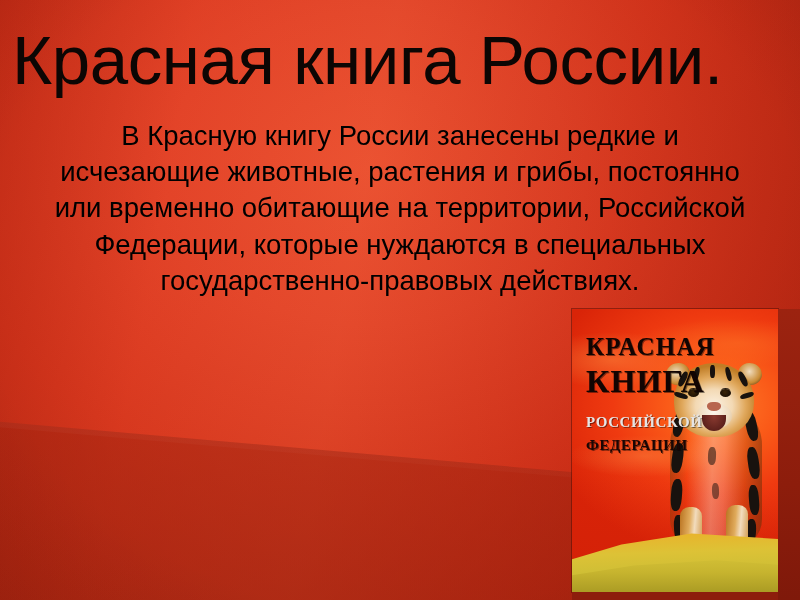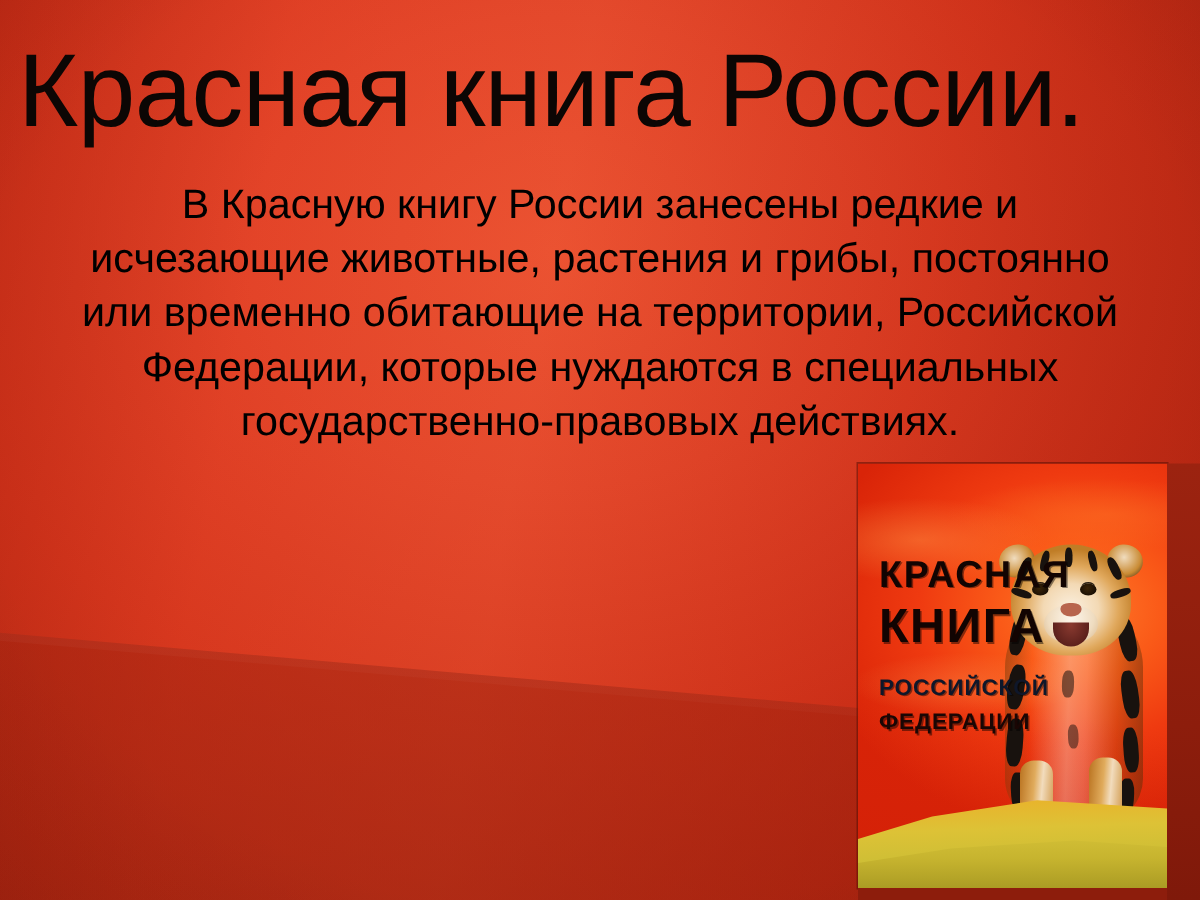--- a/index.html
+++ b/index.html
@@ -137,31 +137,30 @@
     right: 0;
     bottom: 0;
     height: 44px;
     background: linear-gradient(180deg, #d9c63a 0%, #c6b32e 55%, #a99a23 100%);
     clip-path: polygon(0 62%, 30% 40%, 70% 28%, 100% 38%, 100% 100%, 0 100%);
     opacity: .9;
   }
 
   .cover-line1, .cover-line2, .cover-line3, .cover-line4 {
     position: absolute;
-    font-family: Liberation Sans, sans-serif;
+    font-family: Liberation Serif, serif;
     font-weight: 700;
     color: #120402;
     letter-spacing: 1.2px;
     white-space: nowrap;
     text-shadow: 1px 1px 0 rgba(0,0,0,0.45);
-    margin-top: 36px;
   }
   .cover-line1 { left: 14px; top: 24px; font-size: 25px; }
   .cover-line2 { left: 14px; top: 54px; font-size: 32px; }
-  .cover-line3 { left: 14px; top: 105px; font-size: 15px; color: #0f172a; letter-spacing: 0.6px; }
+  .cover-line3 { left: 14px; top: 105px; font-size: 15px; color: #e5e5e5; letter-spacing: 0.6px; }
   .cover-line4 { left: 14px; top: 128px; font-size: 15px; color: #1a0604; letter-spacing: 0.6px; }
 
   
   .tiger {
     position: absolute;
     left: 78px;
     top: 38px;
     width: 126px;
     height: 228px;
   }

